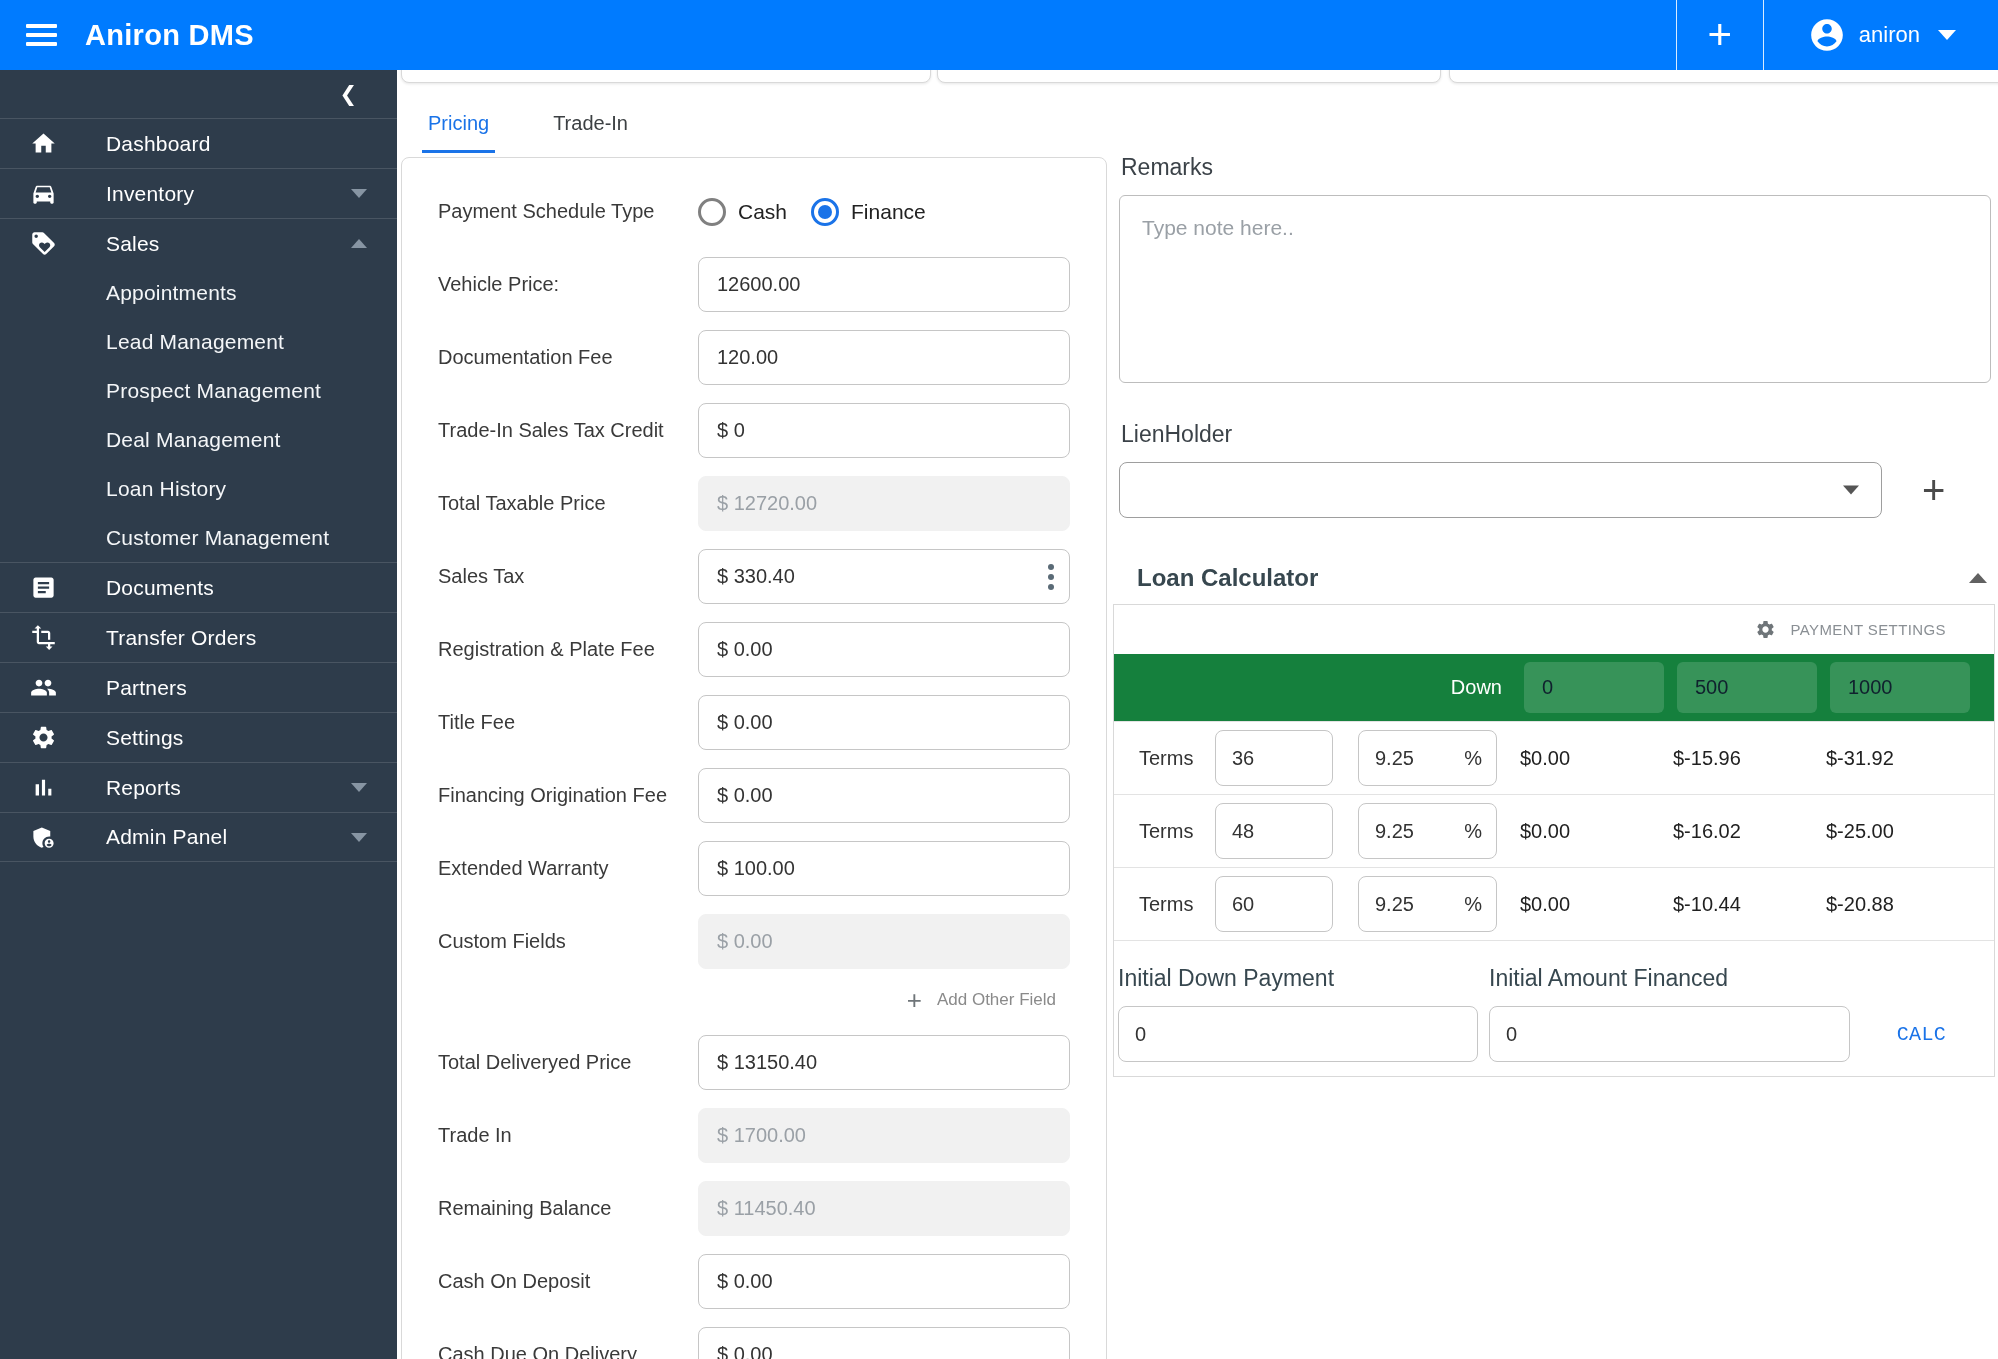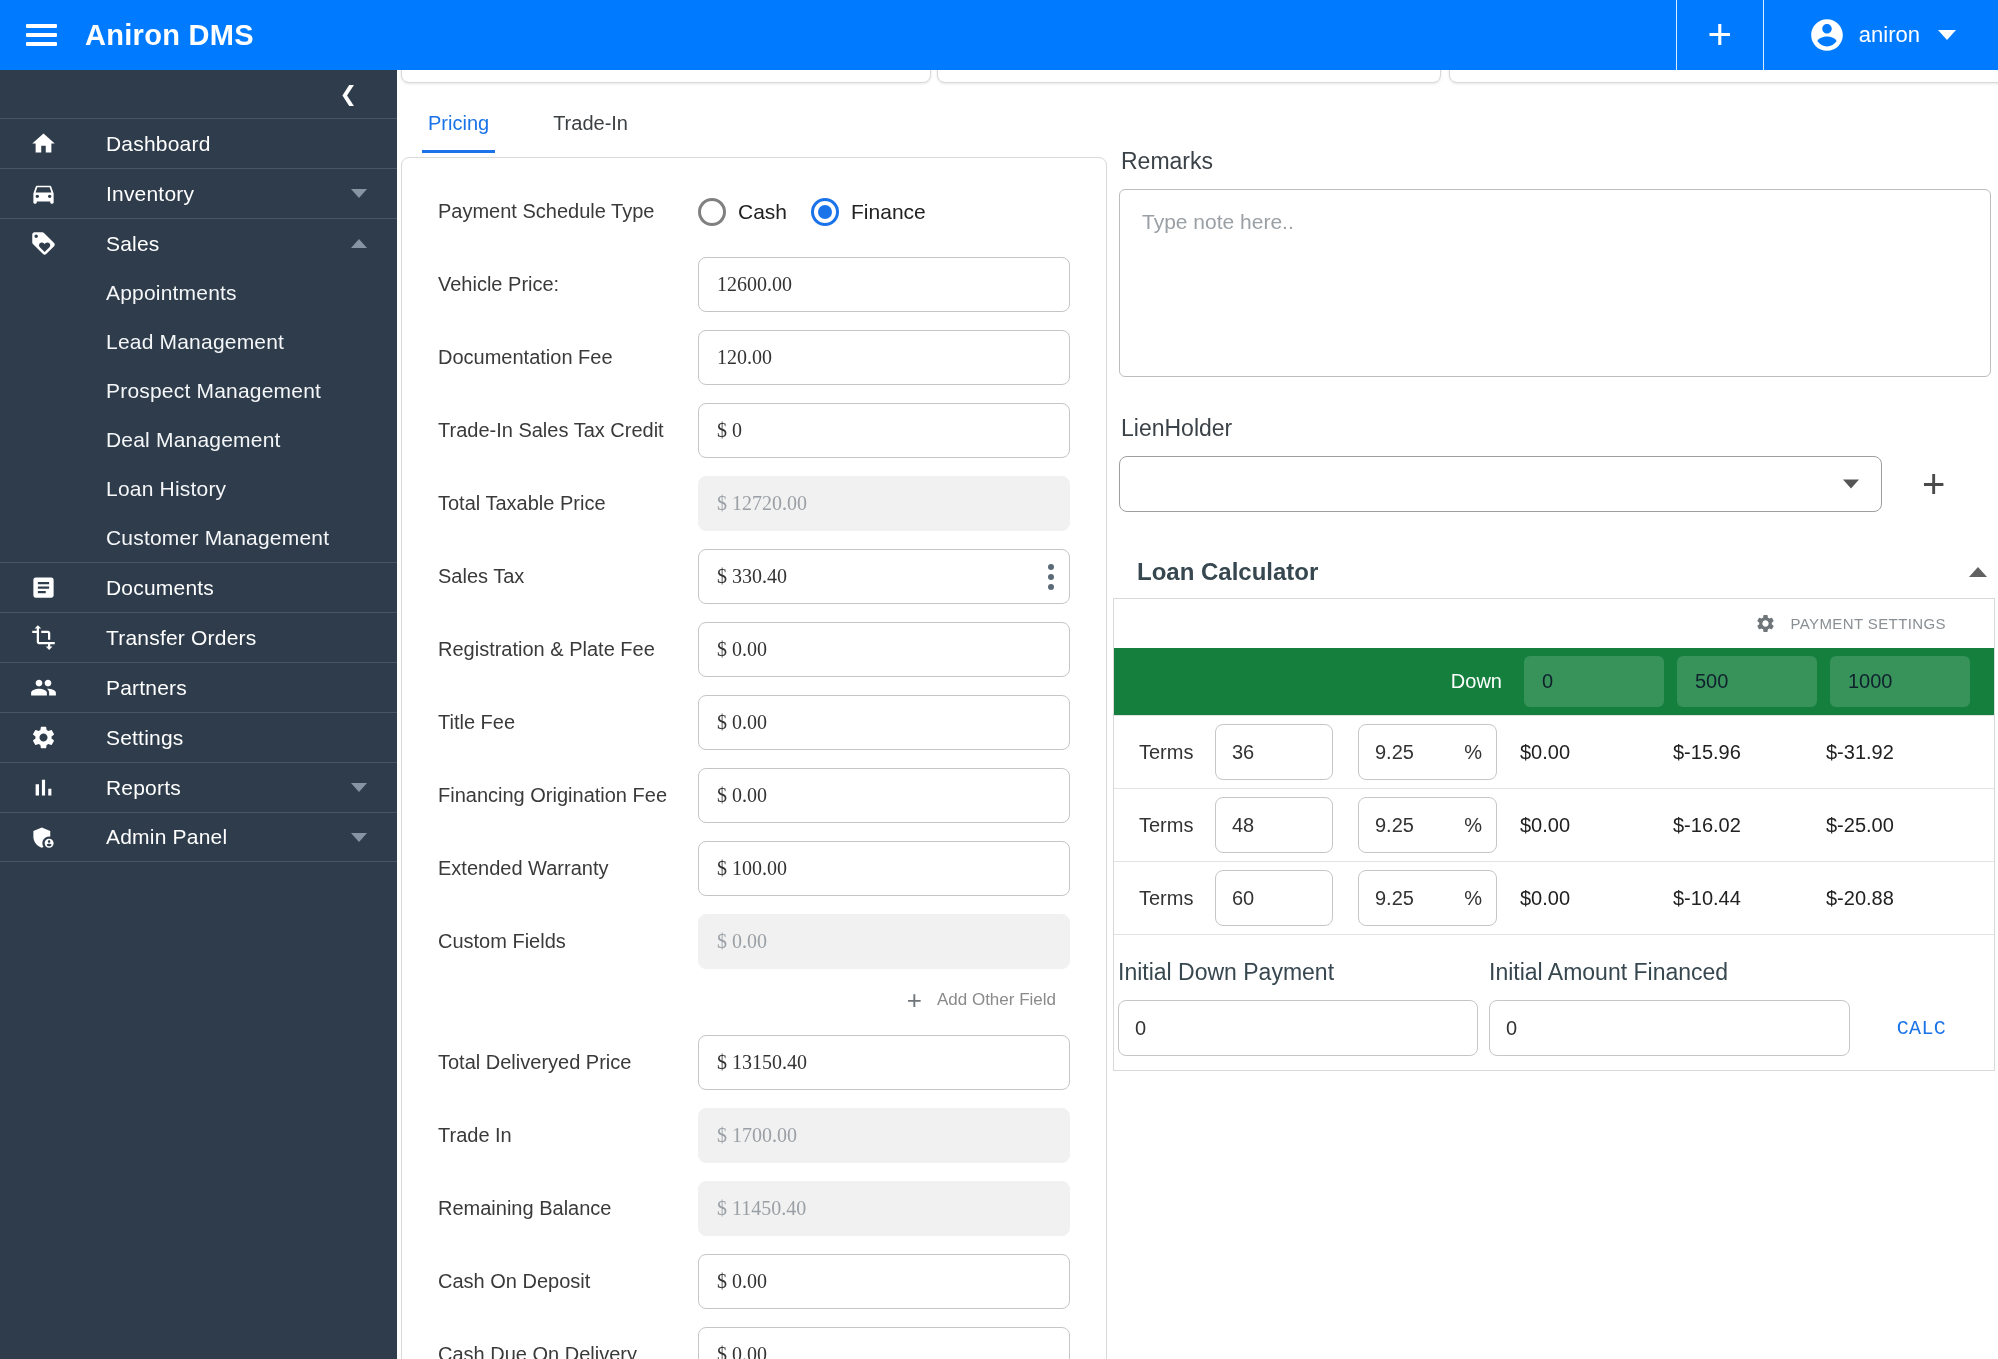--- a/index.html
+++ b/index.html
@@ -54,40 +54,40 @@
   .left-col { position:absolute; left:4px; top:30px; width:706px; }
   .tabs { display:flex; padding-left:21px; }
   .tab { font-size:20px; color:#3c4043; padding:12px 6px 15px; margin-right:52px; cursor:pointer; }
   .tab.active { color:#1a73e8; border-bottom:3px solid #1a73e8; }
   .pricing-card { margin-top:4px; border:1px solid #d9d9d9; border-radius:8px;
     padding:26px 36px 40px 36px; min-height:1270px; }
   .form-row { display:flex; align-items:center; margin-bottom:18px; }
   .form-label { width:260px; flex-shrink:0; font-size:20px; color:#3a3a3a; }
   .input-wrap { flex:1; position:relative; }
   .form-input { width:100%; height:55px; border:1px solid #c6c6c6; border-radius:8px;
-    font-family:Liberation Serif, serif; font-size:20px; color:#333; padding:0 40px 0 18px;
+    font-family:Liberation Sans, sans-serif; font-size:20px; color:#333; padding:0 40px 0 18px;
     background:#fff; outline:none; }
   .form-input.disabled { background:#f1f1f1; border-color:#f1f1f1; color:#9aa0a6; }
   .kebab { position:absolute; right:16px; top:50%; transform:translateY(-50%);
     display:flex; flex-direction:column; gap:4px; cursor:pointer; }
   .kebab i { width:6px; height:6px; border-radius:50%; background:#5a6a76; }
   .radio-row { height:55px; }
   .radio-group { display:flex; align-items:center; }
   .radio-outer { width:28px; height:28px; border:3px solid #808080; border-radius:50%;
     display:flex; align-items:center; justify-content:center; flex-shrink:0; cursor:pointer; }
   .radio-outer.sel { border-color:#1a73e8; }
   .radio-dot { width:14px; height:14px; border-radius:50%; background:#1a73e8; }
   .radio-label { font-size:21px; color:#222; margin:0 24px 0 12px; }
   .add-other-row { display:flex; justify-content:flex-end; align-items:center; gap:15px;
     margin:16px 14px 22px 0; cursor:pointer; }
   .add-plus { font-size:26px; color:#6f7579; font-weight:300; line-height:1; }
   .add-other-label { font-size:17px; color:#8a8a8a; }
 
   
-  .right-col { position:absolute; left:722px; top:78px; width:872px; }
+  .right-col { position:absolute; left:722px; top:84px; width:872px; }
   .section-title { font-size:23px; font-weight:400; color:#3b4248; margin:0 0 14px 2px; }
   .remarks-area { width:100%; height:188px; border:1px solid #bdbdbd; border-radius:6px;
     padding:20px 22px; font-family:"Liberation Sans",sans-serif; font-size:21px; color:#333; resize:none; outline:none; }
   .remarks-area::placeholder { color:#9aa0a6; }
   .lien-block { margin-top:34px; }
   .lien-row { display:flex; align-items:center; }
   .lien-select { width:763px; height:56px; border:1px solid #9e9e9e; border-radius:8px;
     position:relative; cursor:pointer; background:#fff; }
   .select-caret { position:absolute; right:22px; top:50%; transform:translateY(-50%);
     width:0; height:0; border-left:8px solid transparent; border-right:8px solid transparent;

